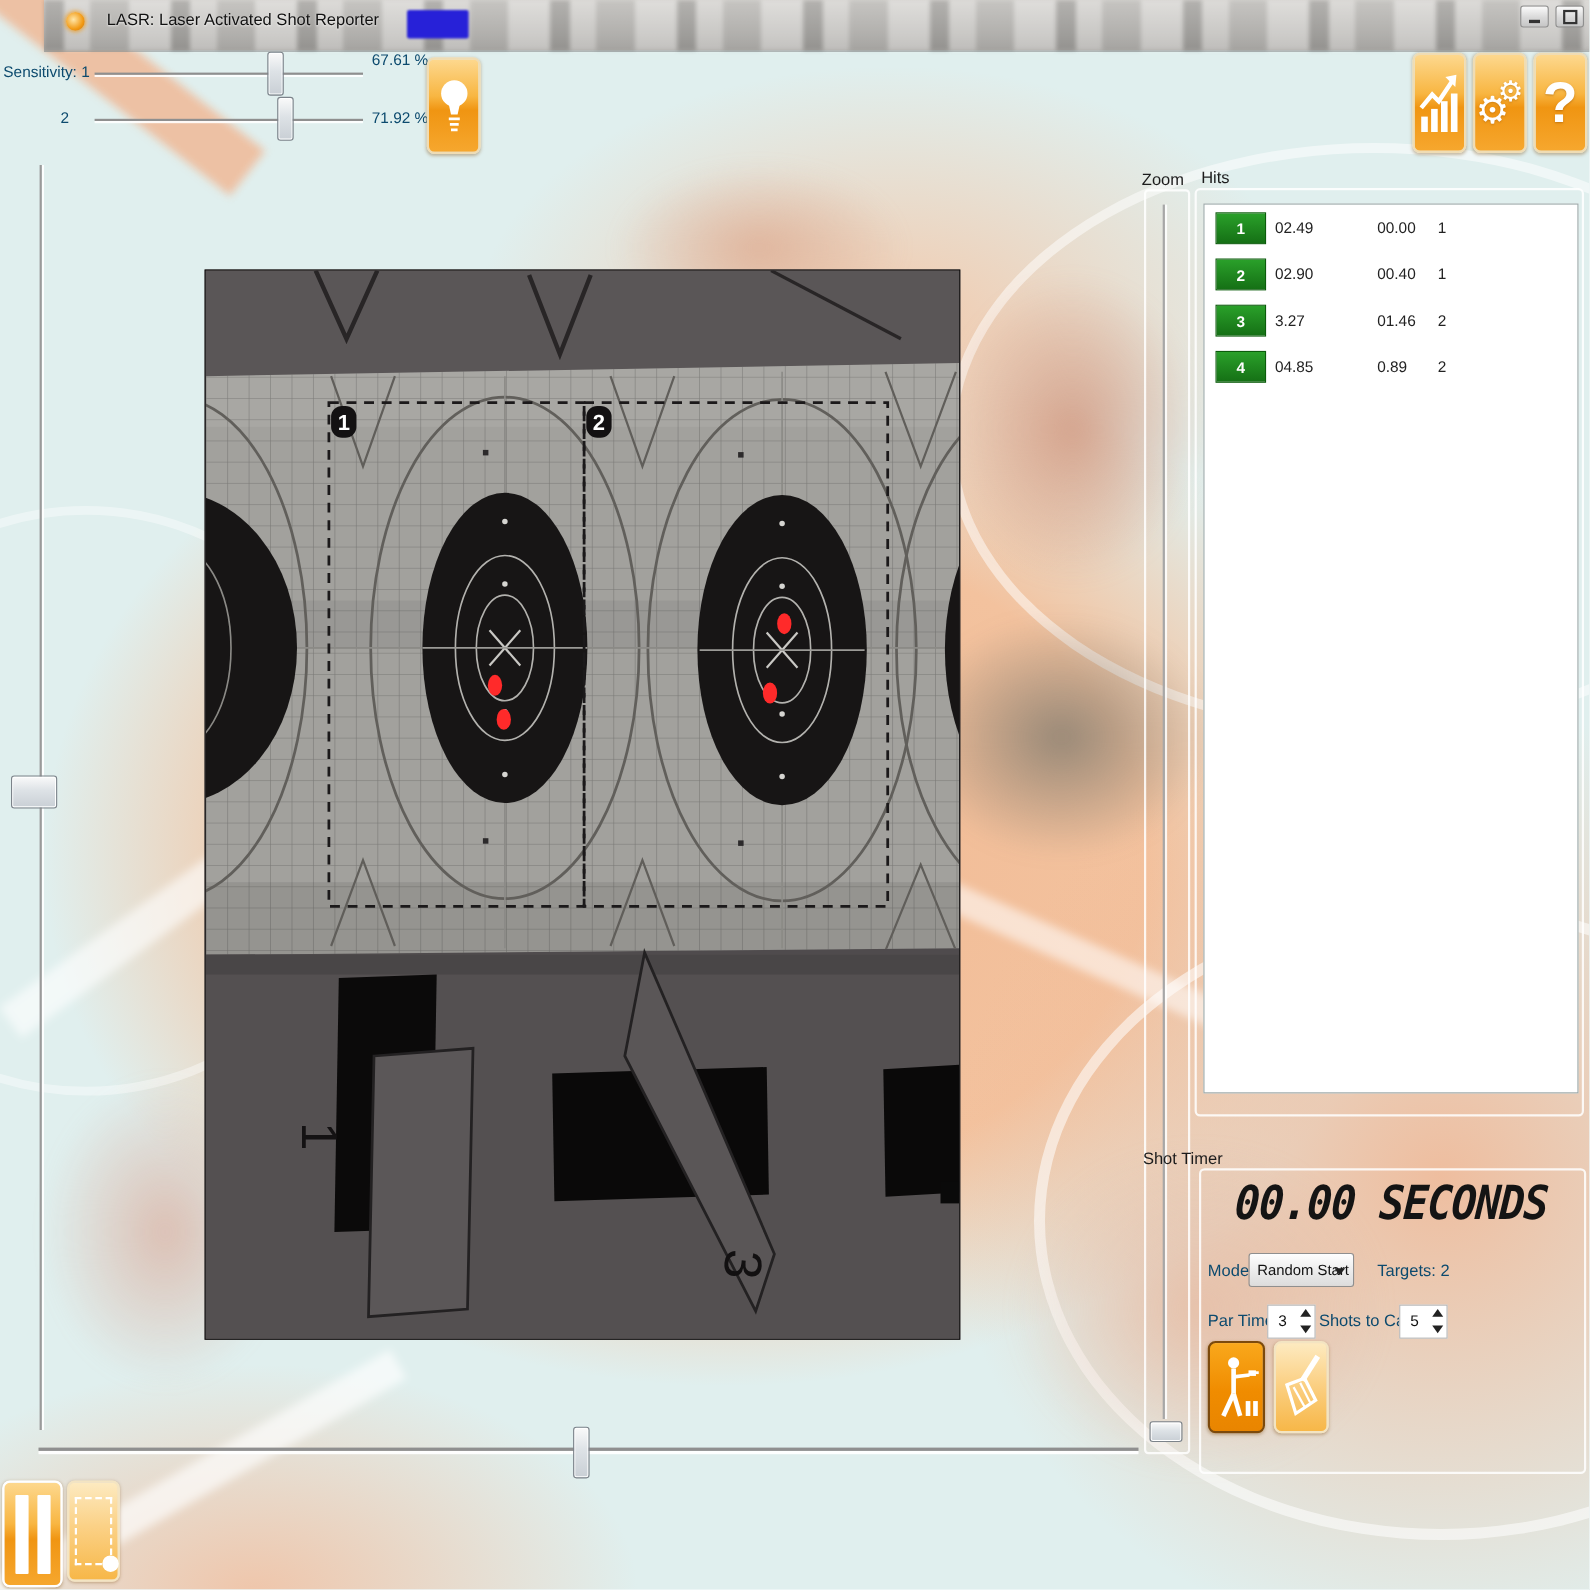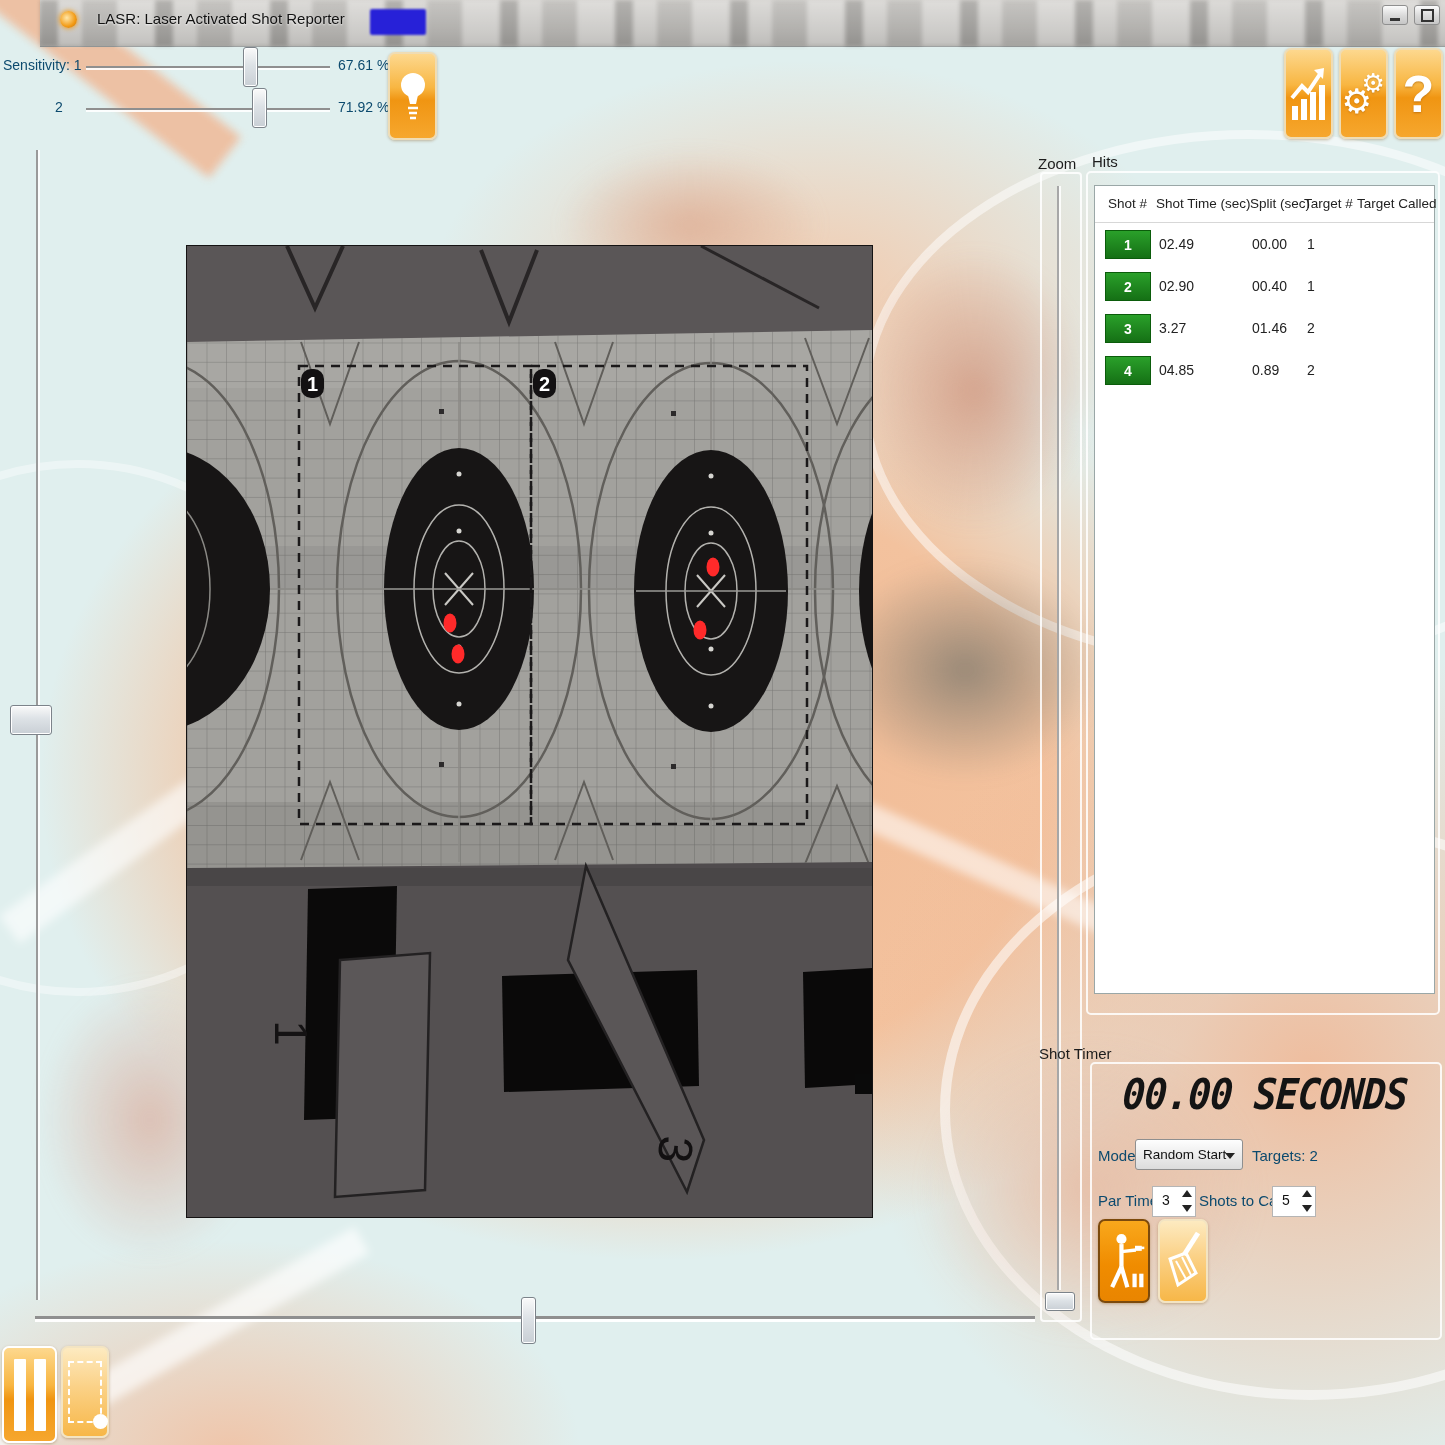--- a/index.html
+++ b/index.html
@@ -81,21 +81,21 @@
   .hits-row{position:relative;height:42px;}
   .badge{position:absolute;left:10px;top:7px;width:44px;height:27px;border:1px solid #0b5c0b;
     background:linear-gradient(#2aa02a,#157015);color:#fff;font-size:14px;font-weight:bold;
     display:flex;align-items:center;justify-content:center;}
   .rcell{position:absolute;top:13px;font-size:14px;}
 
   
   .timer-display{position:absolute;left:1110px;top:1072px;width:310px;text-align:center;
     font-family:"DejaVu Sans Mono",monospace;font-weight:bold;font-style:italic;
     font-size:38px;letter-spacing:-1px;color:#141414;transform:scaleY(1.12) skewX(-4deg);}
-  .dropdown{position:absolute;left:1135px;top:1139px;width:108px;height:31px;border:1px solid #8f8f8f;border-radius:3px;
+  .dropdown{position:absolute;left:1135px;top:1139px;width:96px;height:31px;border:1px solid #8f8f8f;border-radius:3px;
     background:linear-gradient(#fefefe,#dcdcdc);display:flex;align-items:center;padding:0;}
   .dropdown-text{font-size:13.5px;color:#111;margin-left:7px;white-space:nowrap;}
   .dd-arrow{position:absolute;right:7px;top:13px;width:0;height:0;border-left:5px solid transparent;border-right:5px solid transparent;border-top:6px solid #222;}
   .spinner{position:absolute;width:42px;height:29px;background:#fff;border:1px solid #b5b5b5;}
   .spin-val{position:absolute;left:0;top:5px;width:26px;text-align:center;font-size:14px;color:#111;}
   .spin-btns{position:absolute;right:2px;top:1px;width:13px;height:26px;display:flex;flex-direction:column;justify-content:space-between;}
   .arr-up{width:0;height:0;border-left:5px solid transparent;border-right:5px solid transparent;border-bottom:7px solid #222;margin:2px auto 0;}
   .arr-dn{width:0;height:0;border-left:5px solid transparent;border-right:5px solid transparent;border-top:7px solid #222;margin:0 auto 2px;}
 
   
@@ -143,21 +143,21 @@
         </button>
       <button class="win-btn">
           <span class="g-close"></span>
         </button>
     </div>
   </div>
 
   <div class="label-sm" style="left:3px;top:57px;">Sensitivity: 1</div>
   <div class="h-track" style="left:86px;top:66px;width:244px;"></div>
   <div class="h-thumb" style="left:243px;top:47px;"></div>
-  <div class="label-sm" style="left:338px;top:57px;">67.61 %</div>
+  <div class="label-sm" style="left:338px;top:46px;">67.61 %</div>
 
   <div class="label-sm" style="left:55px;top:99px;">2</div>
   <div class="h-track" style="left:86px;top:108px;width:244px;"></div>
   <div class="h-thumb" style="left:252px;top:88px;"></div>
   <div class="label-sm" style="left:338px;top:99px;">71.92 %</div>
 
   <button class="btn-orange" style="left:388px;top:52px;width:49px;height:88px;">
     <svg width="34" height="56" viewBox="0 0 34 56">
       <circle cx="17" cy="17" r="12" fill="#fff"></circle>
       <path d="M12 27 L22 27 L20 36 L14 36 Z" fill="#fff"></path>
@@ -293,27 +293,20 @@
   <div class="v-thumb" style="left:521px;top:1297px;width:13px;height:45px;"></div>
 
   <div class="group-label" style="left:1038px;top:155px;">Zoom</div>
   <div class="zoom-frame"></div>
   <div class="zoom-track"></div>
   <div class="v-thumb" style="left:1045px;top:1292px;width:28px;height:17px;"></div>
 
   <div class="group-label" style="left:1092px;top:153px;">Hits</div>
   <div class="group-frame" style="left:1086px;top:171px;width:350px;height:840px;"></div>
   <div class="hits-table">
-    <div class="hits-header">
-      <div class="hcell" style="left:13px;">Shot #</div>
-      <div class="hcell" style="left:61px;">Shot Time (sec)</div>
-      <div class="hcell" style="left:155px;">Split (sec)</div>
-      <div class="hcell" style="left:209px;">Target #</div>
-      <div class="hcell" style="left:262px;">Target Called</div>
-    </div>
     <div class="hits-row">
       <div class="badge">1</div>
       <div class="rcell" style="left:64px;">02.49</div>
       <div class="rcell" style="left:157px;">00.00</div>
       <div class="rcell" style="left:212px;">1</div>
     </div>
     <div class="hits-row">
       <div class="badge">2</div>
       <div class="rcell" style="left:64px;">02.90</div>
       <div class="rcell" style="left:157px;">00.40</div>

